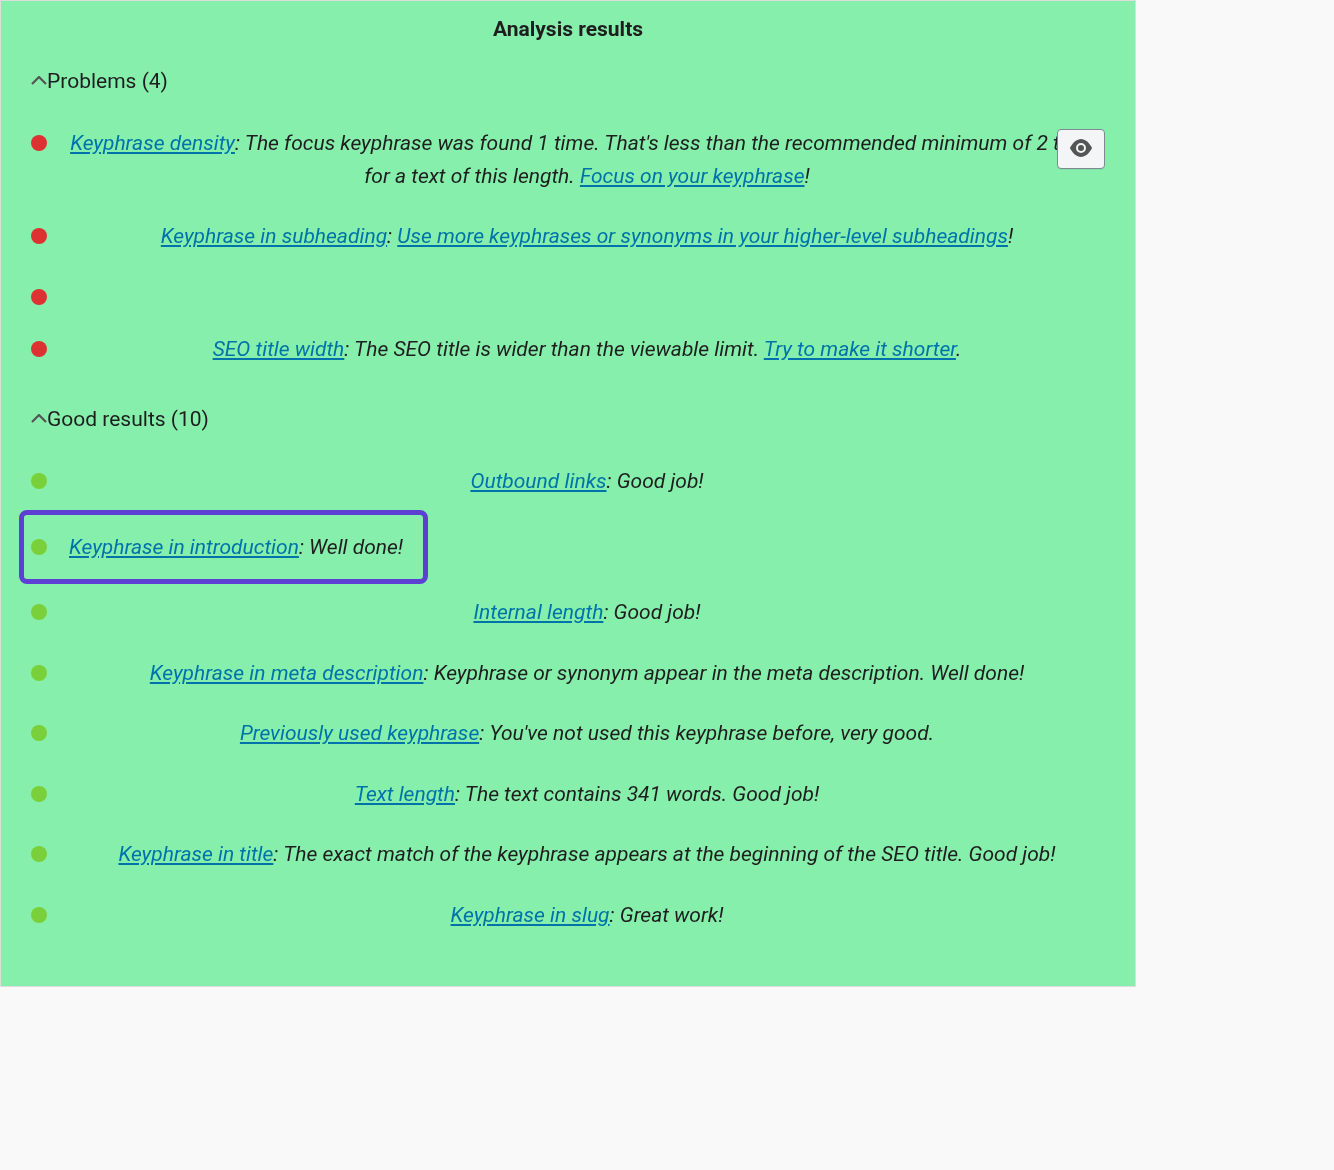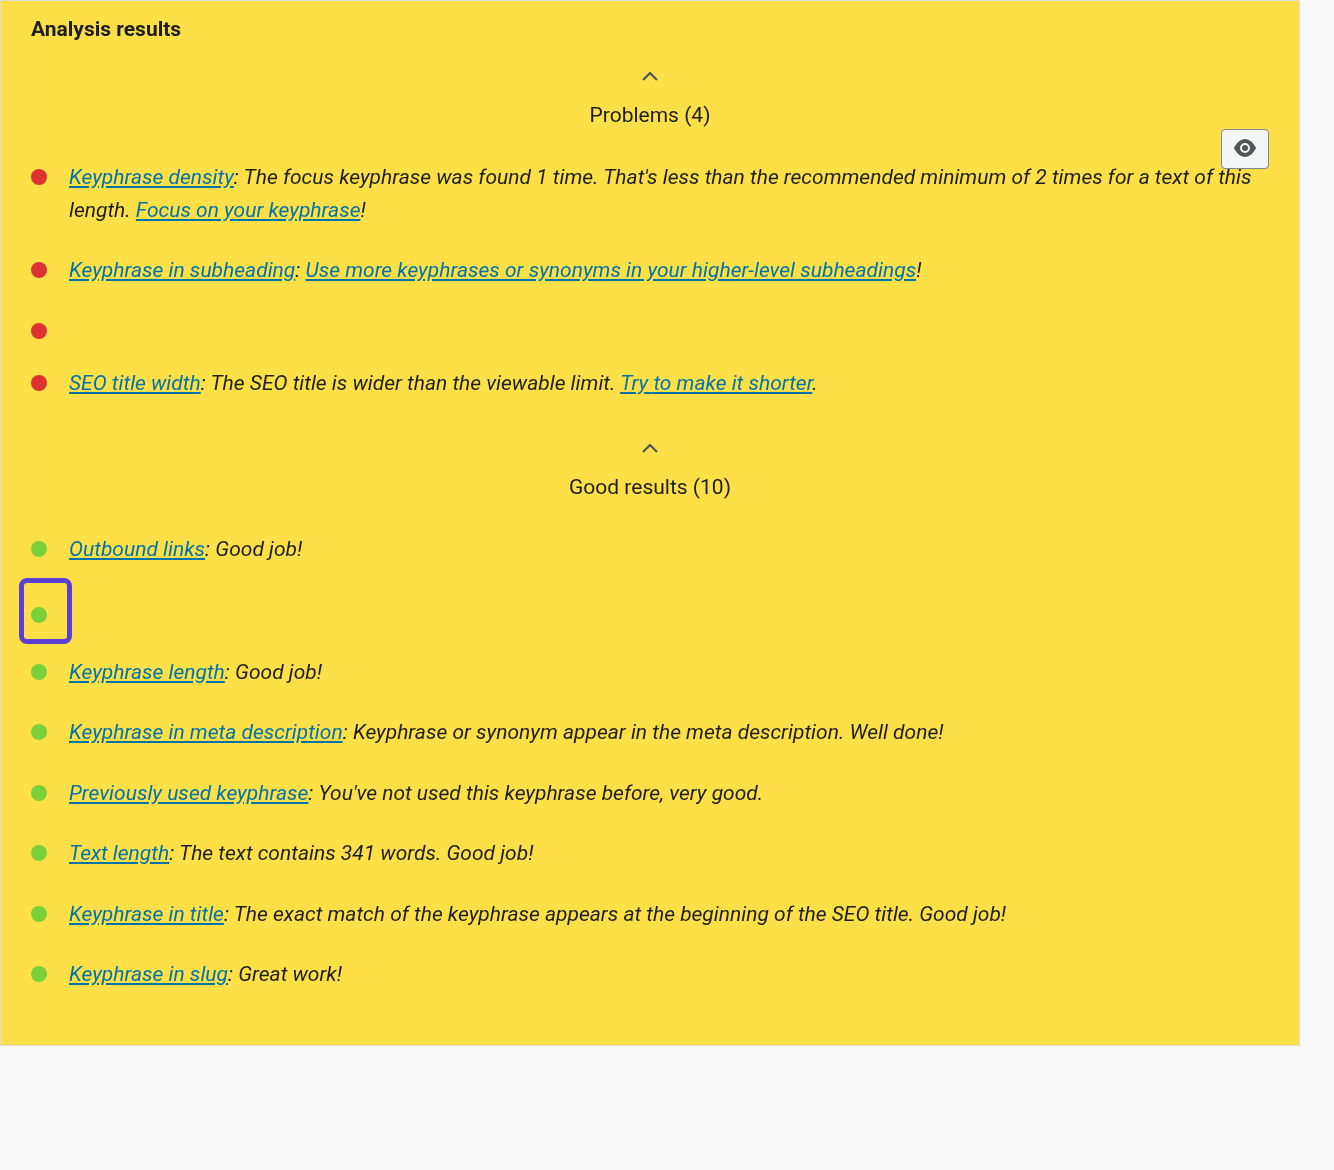--- a/index.html
+++ b/index.html
@@ -8,40 +8,39 @@
     padding: 0;
   }
   body {
     font-family: -apple-system, BlinkMacSystemFont, "Segoe UI", Roboto, Helvetica, Arial, sans-serif;
     font-size: 21px;
     color: #1e1e1e;
     background: #f9f9f9;
     padding: 0;
   }
   .panel {
-    background: #fde047;
+    background: #86efac;
     border: 1px solid #ddd;
     padding: 10px 30px 40px 30px;
-    width: 1300px;
+    width: 1136px;
     position: relative;
+    text-align: center;
   }
   .panel-title {
     font-weight: 700;
     font-size: 21px;
     margin-bottom: 28px;
     margin-top: 6px;
   }
   .section-header {
     display: flex;
     align-items: center;
-    gap: 18px;
     margin-bottom: 20px;
     margin-top: 28px;
     cursor: pointer;
-    flex-direction: column;
   }
   .section-header .chevron {
     width: 16px;
     height: 16px;
     display: flex;
     align-items: center;
     justify-content: center;
   }
   .section-header .chevron svg {
     stroke: #555;
@@ -172,25 +171,28 @@
 
   <ul class="result-list">
     <li class="result-item">
       <span class="bullet green"></span>
       <span class="result-text">
         <a href="#">Outbound links</a><span>: Good job!</span>
       </span>
     </li>
     <li class="result-item highlighted">
       <span class="bullet green"></span>
-    </li>
-    <li class="result-item">
-      <span class="bullet green"></span>
-      <span class="result-text">
-        <a href="#">Keyphrase length</a><span>: Good job!</span>
+      <span class="result-text">
+        <a href="#">Keyphrase in introduction</a><span>: Well done!</span>
+      </span>
+    </li>
+    <li class="result-item">
+      <span class="bullet green"></span>
+      <span class="result-text">
+        <a href="#">Internal length</a><span>: Good job!</span>
       </span>
     </li>
     <li class="result-item">
       <span class="bullet green"></span>
       <span class="result-text">
         <a href="#">Keyphrase in meta description</a><span>: Keyphrase or synonym appear in the meta description. Well done!</span>
       </span>
     </li>
     <li class="result-item">
       <span class="bullet green"></span>

